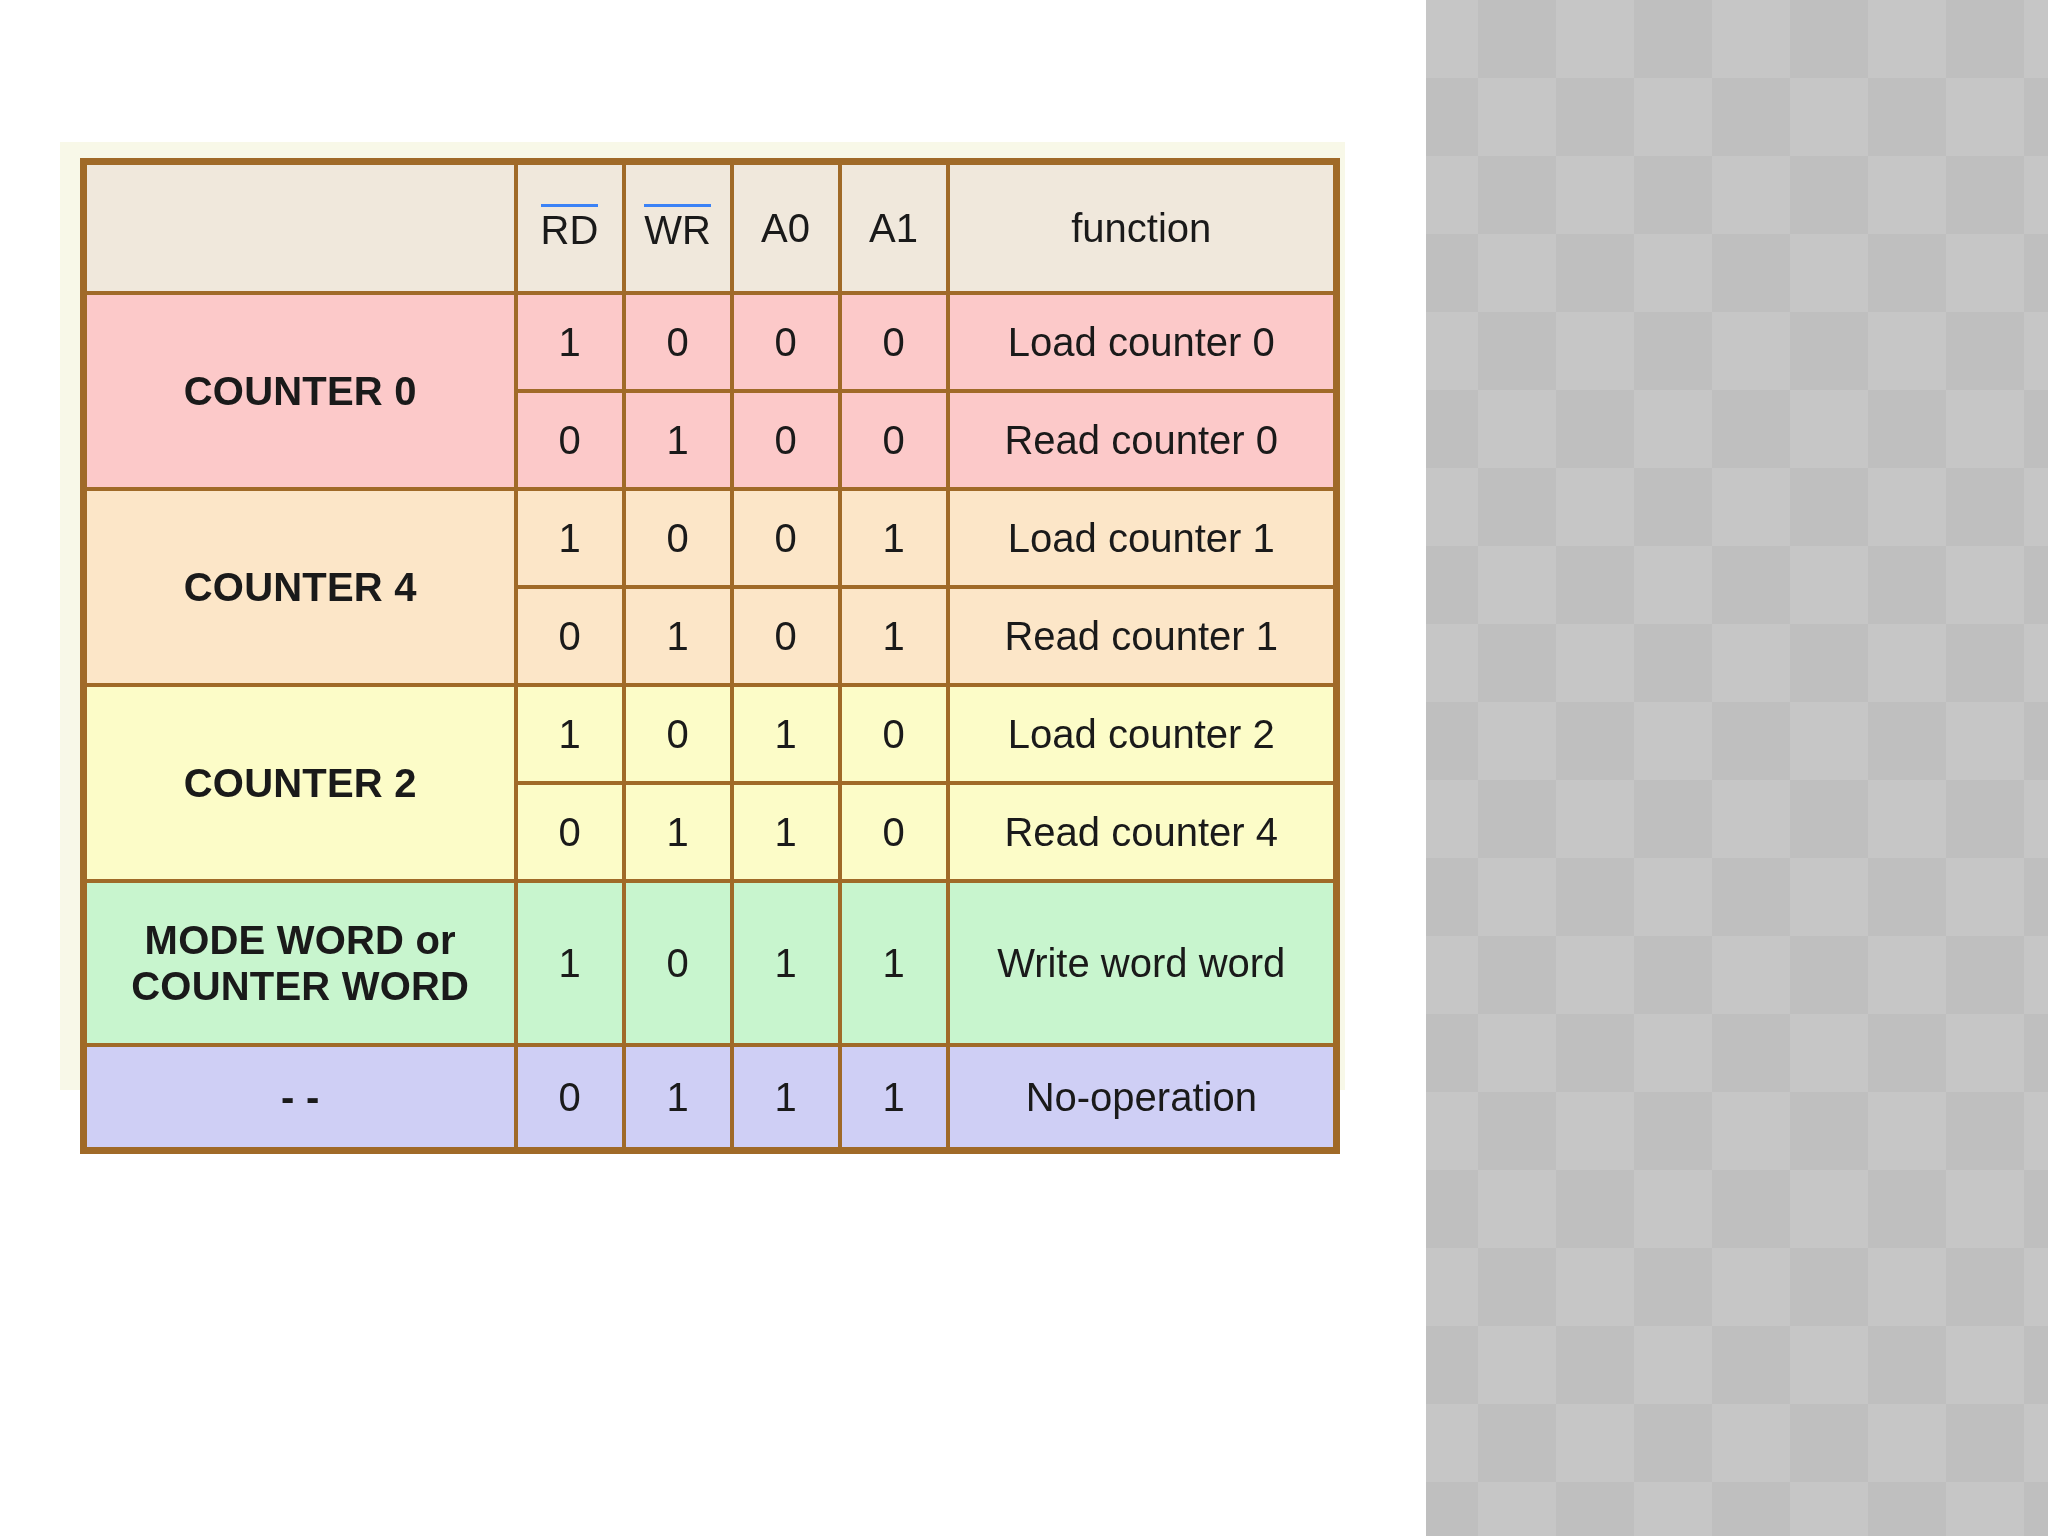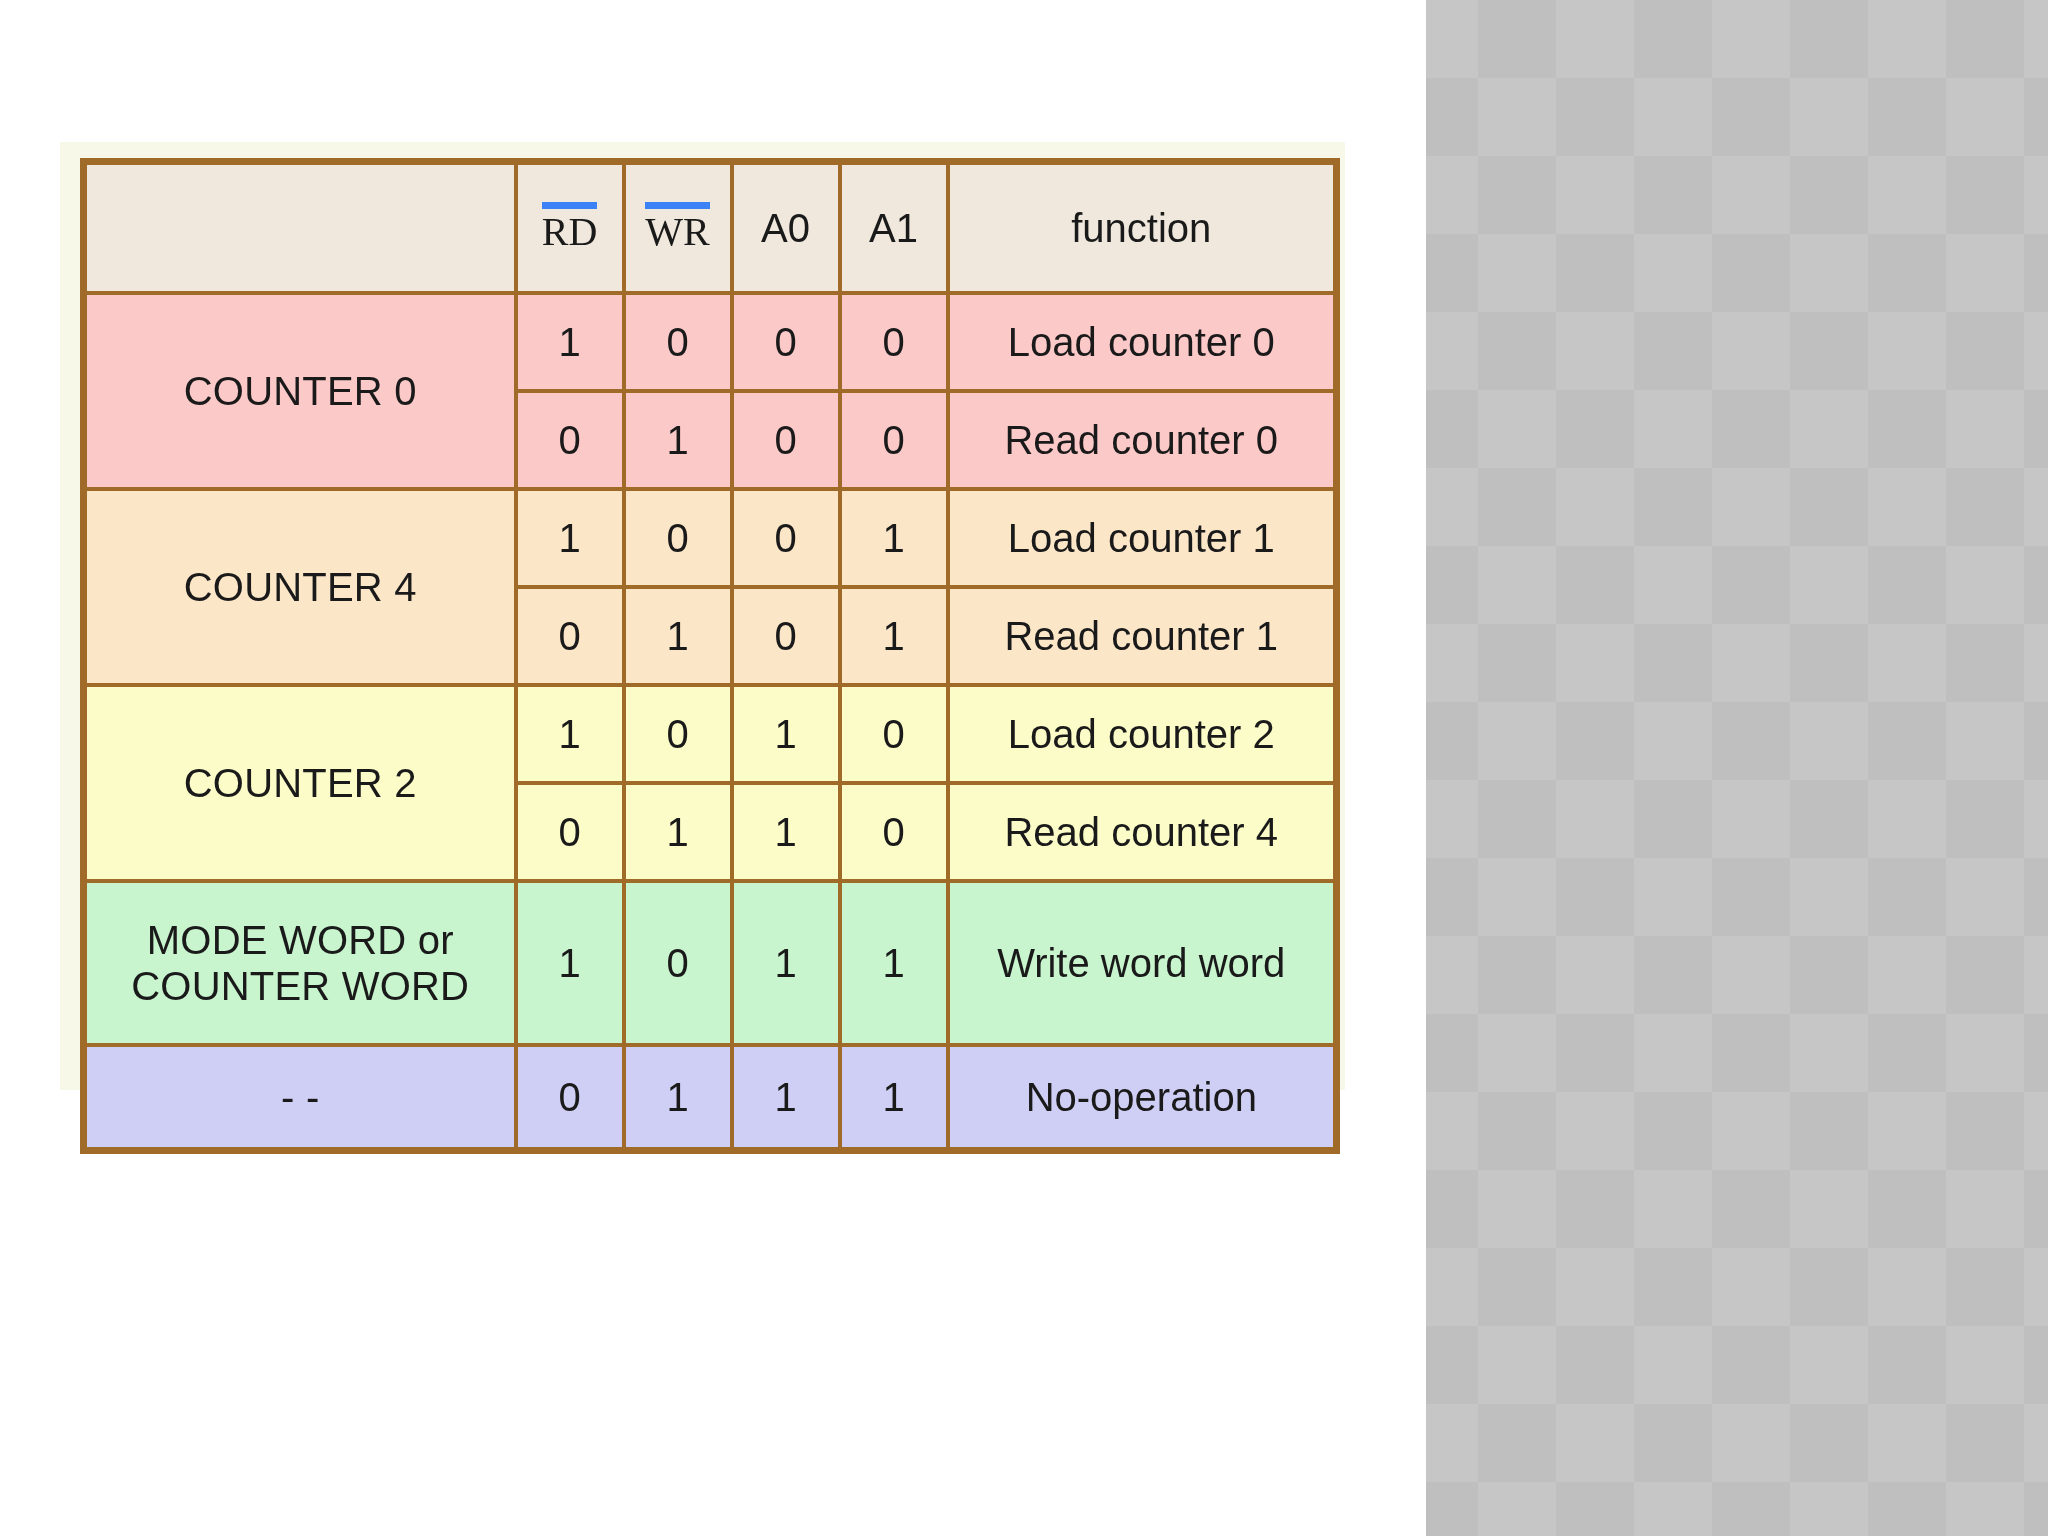--- a/index.html
+++ b/index.html
@@ -95,42 +95,41 @@
   .r-mode td { height: 160px; }
   .r-nop  td { height: 100px; }
 
   
   td.label-cell {
     text-align: left;
     padding-left: 22px;
     font-size: 42px;
     letter-spacing: 0.2px;
   }
-  td.label-cell .lbl-line { display: block; }
+  td.label-cell .lbl-line { display: block; font-weight: bold; }
 
   
   td.fn-cell {
     text-align: left;
     padding-left: 22px;
     font-size: 40px;
     white-space: nowrap;
   }
   td.fn-head {
     text-align: left;
     padding-left: 22px;
     font-size: 40px;
   }
 
   
   .overline {
     display: inline-block;
-    border-top: 7px solid #3b82f6;
+    border-top: 3px solid #3b82f6;
     padding-top: 3px;
     line-height: 1.0;
-    font-family: Liberation Serif, serif;
   }
 
   td.head-cell { font-size: 40px; }
   td.blank-cell { background: #f0e8dc; }
 </style>
 </head>
 <body>
 
 <div id="slide-area">
 

